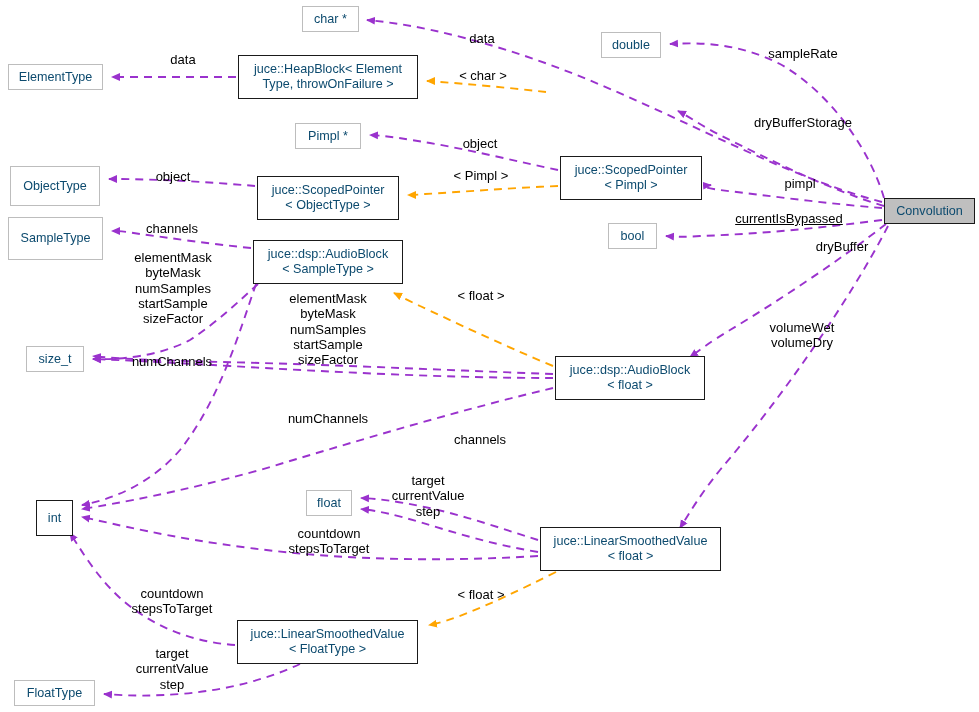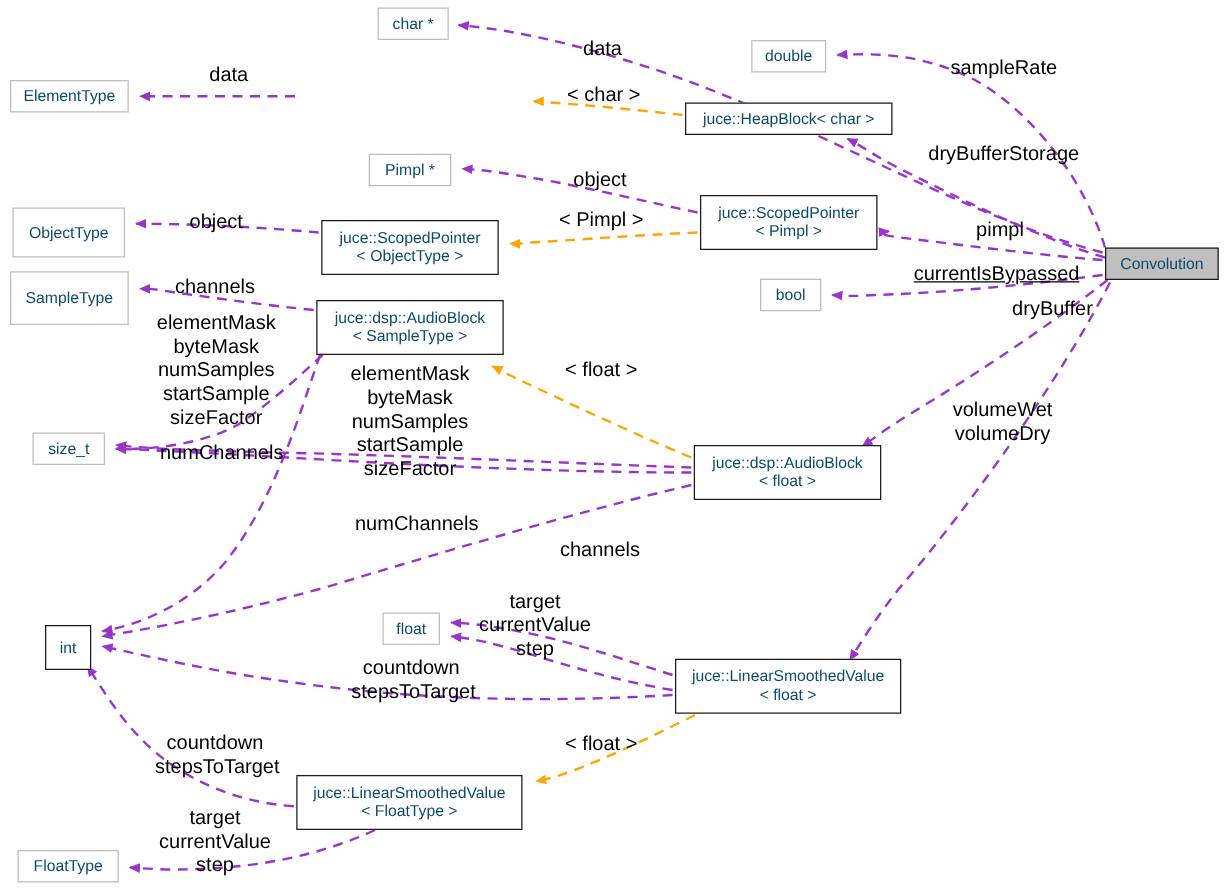--- a/index.html
+++ b/index.html
@@ -46,21 +46,21 @@
     border: 1.4px solid #1a1a1a;
   }
   
   .node.focus {
     border: 1.4px solid #1a1a1a;
     background: #bfbfbf;
   }
   .edge-label {
     position: absolute;
     color: #000000;
-    font-size: 16px;
+    font-size: 13px;
     line-height: 1.18;
     text-align: center;
     white-space: pre;
     background: transparent;
     z-index: 3;
   }
 </style>
 </head>
 <body>
 
@@ -130,24 +130,25 @@
       <path d="M 553,366 C 500,344 450,320 420,306 C 405,299 400,296 394,293"></path>
 
       <path d="M 556,572 C 520,590 490,604 470,612 C 450,620 440,623 429,625"></path>
     </g>
   </svg>
 
   <div class="node plain" style="left:302px; top:6px; width:57px; height:26px;">char *</div>
 
   <div class="node plain" style="left:8px; top:64px; width:95px; height:26px;">ElementType</div>
 
+  <div class="node klass" style="left:238px; top:55px; width:180px; height:44px;">juce::HeapBlock&lt; Element
+Type, throwOnFailure &gt;</div>
 
   <div class="node plain" style="left:601px; top:32px; width:60px; height:26px;">double</div>
 
-  <div class="node klass" style="left:548px; top:82px; width:166px; height:26px;">juce::HeapBlock&lt; char &gt;</div>
 
   <div class="node plain" style="left:295px; top:123px; width:66px; height:26px;">Pimpl *</div>
 
   <div class="node plain" style="left:10px; top:166px; width:90px; height:40px;">ObjectType</div>
 
   <div class="node klass" style="left:257px; top:176px; width:142px; height:44px;">juce::ScopedPointer
 &lt; ObjectType &gt;</div>
 
   <div class="node klass" style="left:560px; top:156px; width:142px; height:44px;">juce::ScopedPointer
 &lt; Pimpl &gt;</div>

